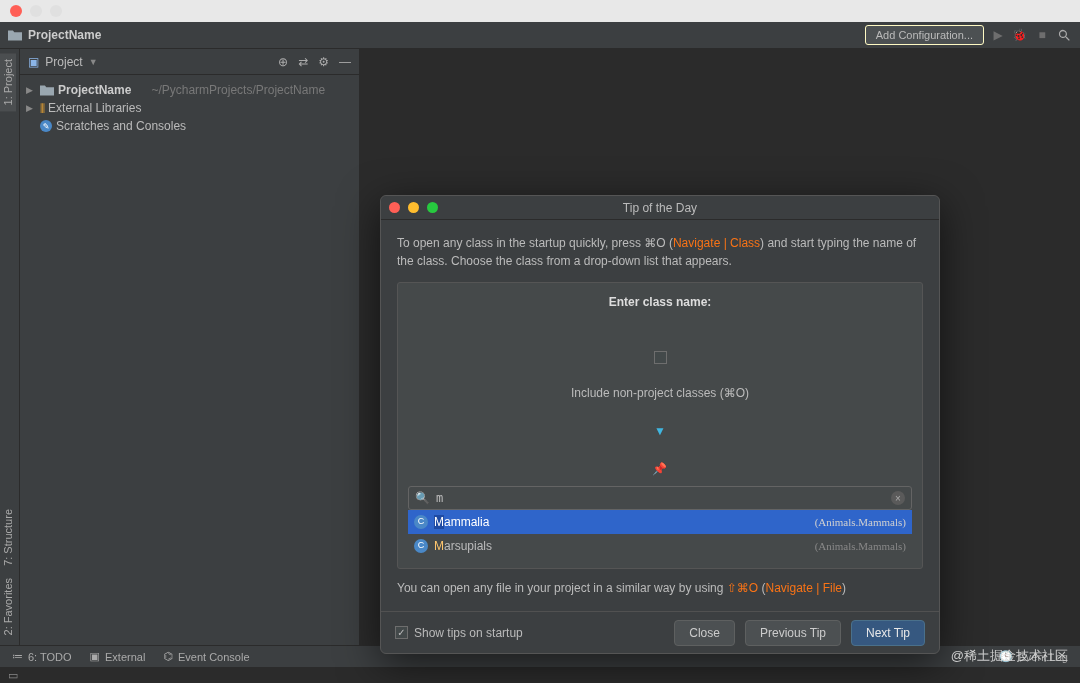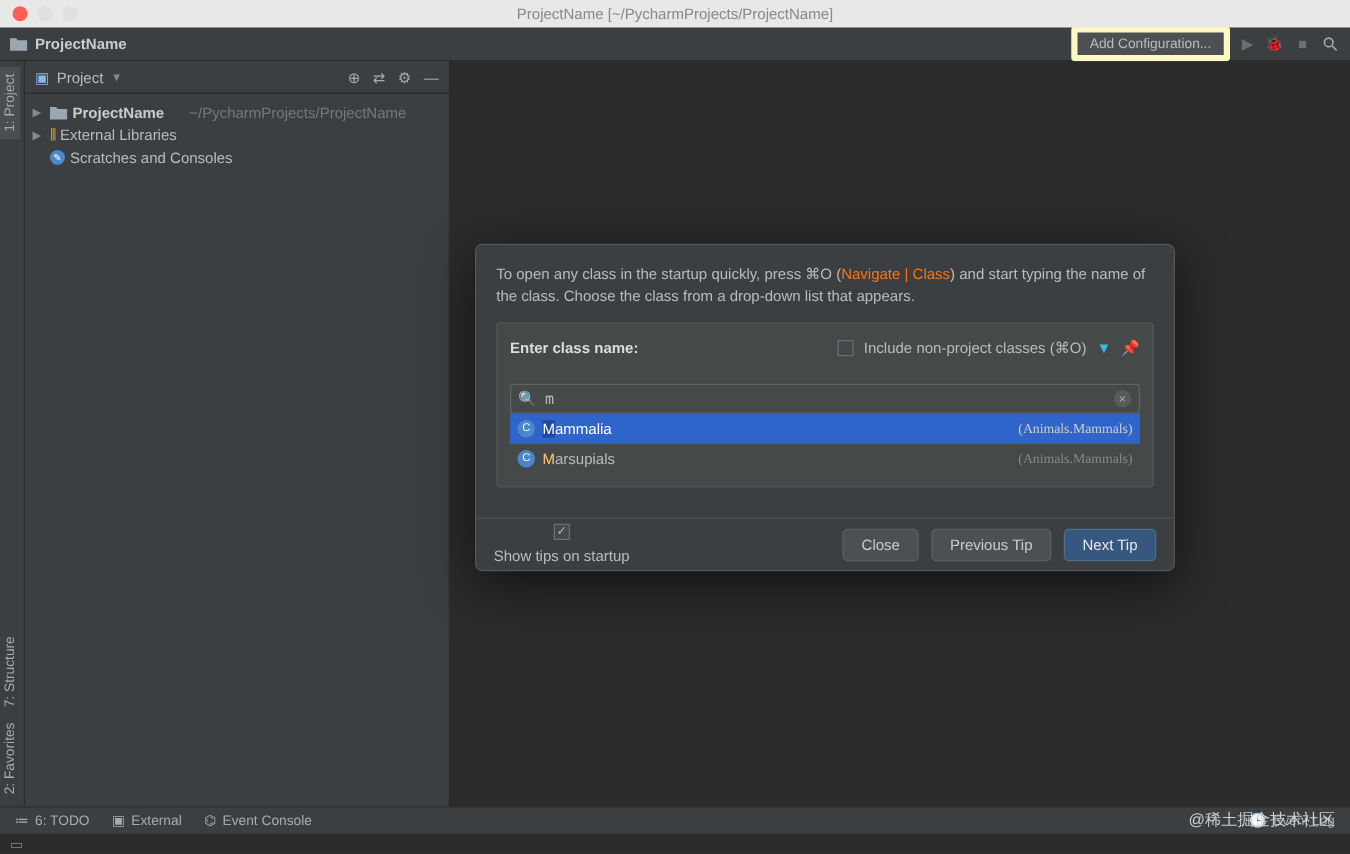--- a/index.html
+++ b/index.html
@@ -10,21 +10,21 @@
 .traffic { display:flex; gap:8px; padding-left:10px; }
 .dot { width:12px; height:12px; border-radius:50%; }
 .dot.red{background:#ff5f56;} .dot.yellow{background:#e0e0e0;} .dot.green{background:#e0e0e0;}
 .titlebar-text { position:absolute; left:50%; transform:translateX(-50%); color:#888; font-size:12px; }
 
 
 .navbar { height:27px; background:#3c3f41; border-bottom:1px solid #2b2b2b; display:flex; align-items:center; padding:0 8px; justify-content:space-between; }
 .navbar-left { display:flex; align-items:center; gap:6px; }
 .folder-icon { width:14px; height:11px; background:#9aa7b0; clip-path:polygon(0 10%,35% 10%,45% 25%,100% 25%,100% 100%,0 100%); }
 .navbar-right { display:flex; align-items:center; gap:6px; }
-.add-config { background:#4c5052; border:5px solid #fef9c3; padding:3px 10px; border-radius:3px; color:#bbb; cursor:pointer; font-size:11px; }
+.add-config { background:#4c5052; border:1px solid #fef9c3; padding:3px 10px; border-radius:3px; color:#bbb; cursor:pointer; font-size:11px; }
 .tool-icon { width:16px; height:16px; display:flex; align-items:center; justify-content:center; color:#6e6e6e; cursor:pointer; }
 .search-icon svg{width:15px;height:15px;fill:#aaa;}
 
 
 .main { display:flex; height:calc(100% - 22px - 27px - 22px - 16px); }
 .left-gutter { width:20px; background:#3c3f41; border-right:1px solid #2b2b2b; display:flex; flex-direction:column; justify-content:space-between; padding:4px 0; }
 .gutter-label { writing-mode:vertical-rl; transform:rotate(180deg); font-size:11px; color:#aaa; padding:6px 2px; cursor:pointer; display:flex; align-items:center; gap:4px; }
 
 
 .project-panel { width:340px; background:#3c3f41; border-right:1px solid #2b2b2b; }
@@ -53,58 +53,57 @@
 .dialog { position:absolute; left:380px; top:195px; width:560px; background:#3c3f41; border:1px solid #555; border-radius:6px; box-shadow:0 10px 40px rgba(0,0,0,0.6); pointer-events:auto; }
 .dialog-titlebar { height:24px; background:#3c3f41; border-bottom:1px solid #2b2b2b; display:flex; align-items:center; position:relative; border-radius:6px 6px 0 0; }
 .dialog-titlebar .traffic{padding-left:8px;}
 .dialog-titlebar .traffic .dot{width:11px;height:11px;}
 .d-red{background:#ff5f56;} .d-yellow{background:#ffbd2e;} .d-green{background:#27c93f;}
 .dialog-title { position:absolute; left:50%; transform:translateX(-50%); color:#bbb; font-size:12px; }
 .dialog-body { padding:14px 16px; color:#bbb; font-size:12px; line-height:1.5; }
 .dialog-body .hl{color:#f97316;}
 .dialog-body .keys{color:#bbb;}
 .search-widget { background:#45494a; border:1px solid #555; border-radius:3px; margin:12px 0 10px; padding:10px; }
-.search-header { display:flex; align-items:center; gap:8px; margin-bottom:20px; font-size:12px; }
+.search-header { display:flex; align-items:center; gap:20px; margin-bottom:8px; font-size:12px;flex-direction:column; }
 .search-header .lbl{color:#ddd;font-weight:bold;}
 .checkbox { width:13px; height:13px; border:1px solid #6e6e6e; background:#43494a; }
 .filter-icon{color:#40b6e0;cursor:pointer;}
 .pin-icon{color:#aaa;cursor:pointer;}
 .search-input-row { background:#45494a; border:1px solid #646464; border-radius:3px; height:24px; display:flex; align-items:center; padding:0 6px; gap:6px; }
 .search-input-row input { background:transparent; border:none; outline:none; color:#bbb; flex:1; font-size:12px; font-family:monospace; }
 .mag{color:#aaa;font-size:12px;}
 .clear-x{color:#aaa;width:14px;height:14px;border-radius:50%;background:#5a5a5a;display:flex;align-items:center;justify-content:center;font-size:10px;cursor:pointer;}
 .results { margin-top:0; }
 .result-row { display:flex; align-items:center; justify-content:space-between; padding:3px 6px; font-family:monospace; font-size:12px; }
 .result-row.selected { background:#2f65ca; color:#fff; }
 .result-left{display:flex;align-items:center;gap:6px;}
 .class-badge{width:14px;height:14px;border-radius:50%;background:#4a88c7;display:inline-flex;align-items:center;justify-content:center;font-size:9px;color:#fff;}
 .result-path{color:#888;font-size:11px;font-family:Liberation Serif, serif;}
 .result-row.selected .result-path{color:#d0d0d0;}
 .highlight{color:#ffc66d;}
 .result-row.selected .highlight{background:#1e4aa3;color:#fff;}
 
 .dialog-footer { height:42px; border-top:1px solid #515151; display:flex; align-items:center; padding:0 14px; gap:10px; }
-.dialog-footer .check-row{display:flex;align-items:center;gap:6px;font-size:12px;color:#bbb;flex-direction:column;}
+.dialog-footer .check-row{display:flex;align-items:center;gap:6px;font-size:12px;color:#bbb;}
 .dialog-footer .check-row .checkbox.checked::after{content:"✓";color:#bbb;font-size:10px;display:block;text-align:center;line-height:11px;}
 .dialog-footer .spacer{flex:1;}
 .dlg-btn { background:#4c5052; border:1px solid #5e6060; padding:5px 14px; border-radius:4px; color:#ccc; font-size:12px; cursor:pointer; }
 .dlg-btn.primary { background:#365880; border-color:#4a708b; color:#e8e8e8; }
 
 .watermark{position:absolute;right:12px;bottom:18px;color:#ddd;font-size:13px;opacity:0.9;}
 </style>
 </head>
 <body>
 
 <div class="titlebar">
   <div class="traffic">
     <div class="dot red"></div>
     <div class="dot yellow"></div>
     <div class="dot green"></div>
   </div>
-  <div class="titlebar-text">ProjectName [~/PycharmProjects/ProjectName]</div>
 </div>
 
 <div class="navbar">
   <div class="navbar-left">
     <span class="folder-icon"></span>
     <span style="font-weight:bold;color:#ccc;">ProjectName</span>
   </div>
   <div class="navbar-right">
     <button class="add-config">Add Configuration...</button>
     <span class="tool-icon">▶</span>
@@ -191,20 +190,28 @@
     </div>
 </div>
 
 <div class="statusbar">
   <span>▭</span>
   <span></span>
 </div>
 
 <div class="overlay">
   <div class="dialog">
+    <div class="dialog-titlebar">
+      <div class="traffic">
+        <div class="dot d-red"></div>
+        <div class="dot d-yellow"></div>
+        <div class="dot d-green"></div>
+      </div>
+      <div class="dialog-title">Tip of the Day</div>
+    </div>
     <div class="dialog-body">
       <p>
         <span>To open any class in the startup quickly, press </span>
         <span class="keys">⌘O</span>
         <span> (</span><span class="hl">Navigate | Class</span><span>) and start typing the name of the class. Choose the class from a drop-down list that appears.</span>
       </p>
 
       <div class="search-widget">
         <div class="search-header">
           <span class="lbl">Enter class name:</span>
@@ -230,20 +237,25 @@
           <div class="result-row">
             <span class="result-left">
               <span class="class-badge">C</span>
               <span><span class="highlight">M</span><span>arsupials</span></span>
             </span>
             <span class="result-path">(Animals.Mammals)</span>
           </div>
         </div>
       </div>
 
+      <p>
+        <span>You can open any file in your project in a similar way by using </span>
+        <span class="hl">⇧⌘O</span>
+        <span> (</span><span class="hl">Navigate | File</span><span>)</span>
+      </p>
     </div>
     <div class="dialog-footer">
       <label class="check-row">
         <span class="checkbox checked"></span>
         <span>Show tips on startup</span>
       </label>
       <span class="spacer"></span>
       <button class="dlg-btn">Close</button>
       <button class="dlg-btn">Previous Tip</button>
       <button class="dlg-btn primary">Next Tip</button>

